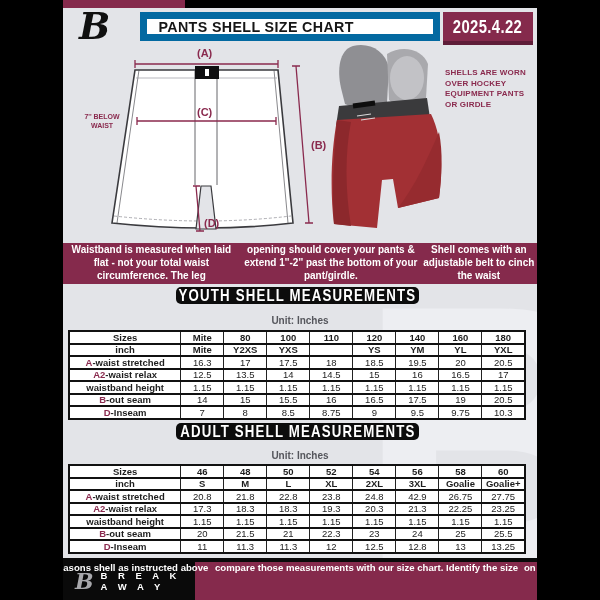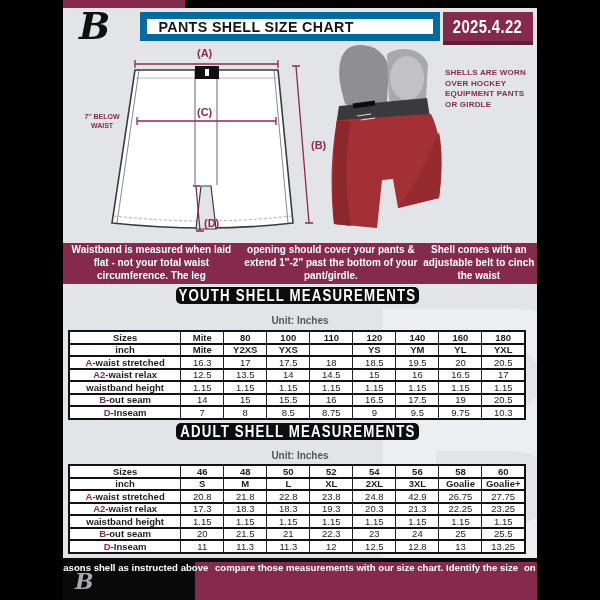--- a/index.html
+++ b/index.html
@@ -336,20 +336,21 @@
             <td>13</td>
             <td>13.25</td>
           </tr>
         </tbody>
     </table>
   </div>
 
   <div class="footer">
     <div class="brandbox">
       <span class="brand-b">B</span>
+      <span class="brand-name">B R E A K A W A Y</span>
     </div>
     <div class="footmsg">
       <div>Take the measurements from last seasons shell as instructed above</div>
       <div>compare those measurements  with our size chart. Identify the size</div>
       <div>on the chart, if you need a larger size move up the scale on the chart</div>
     </div>
   </div>
 
 </div>
 

